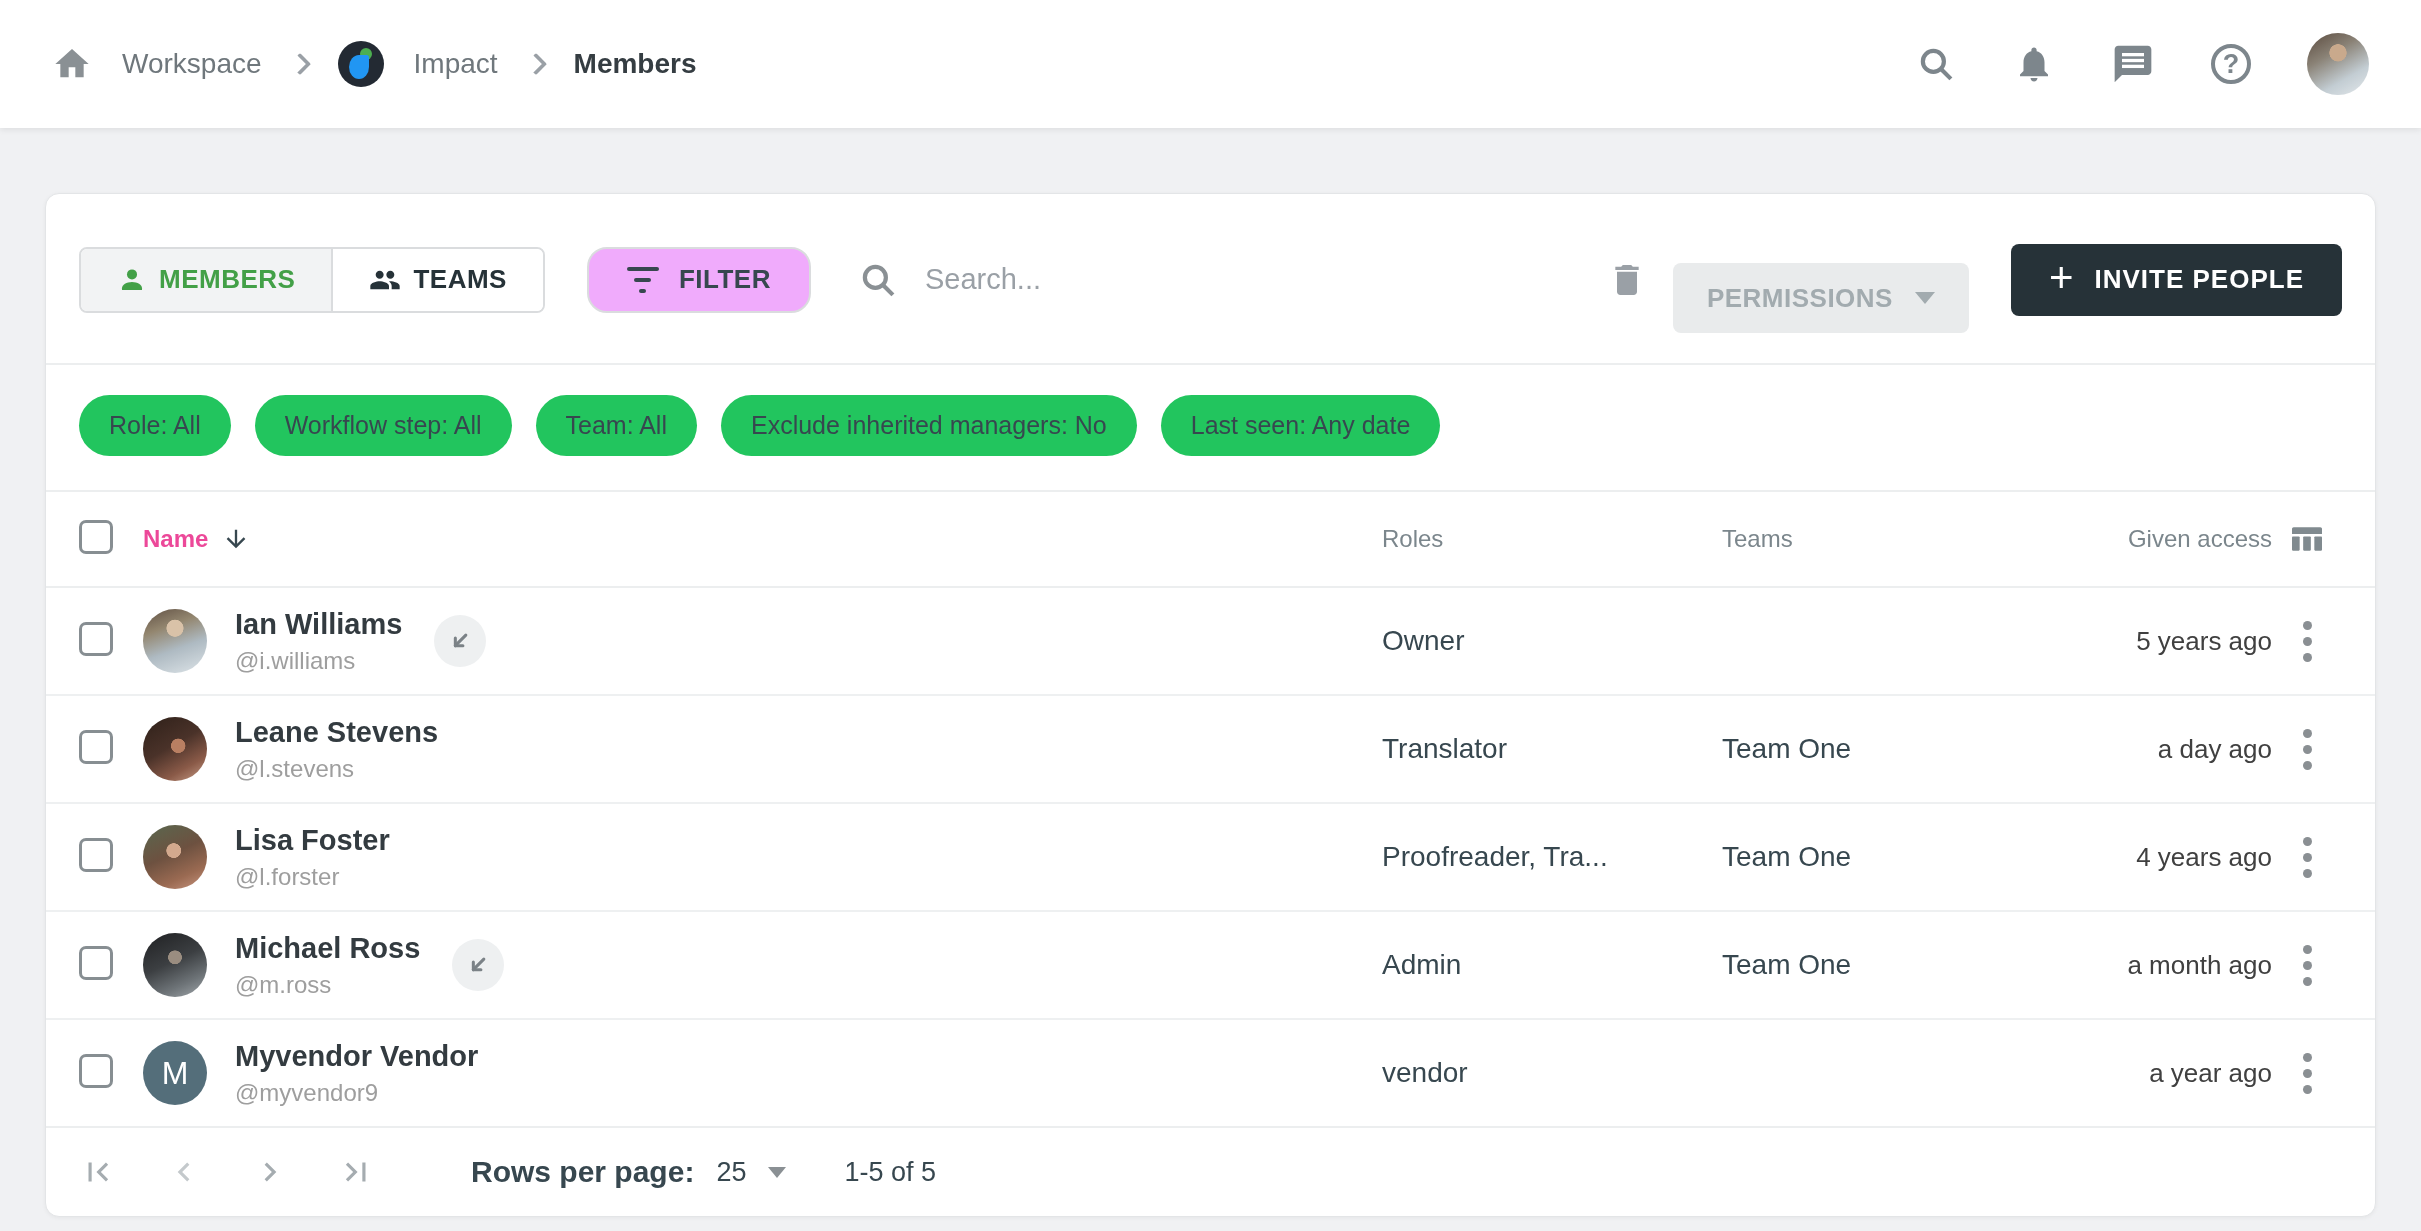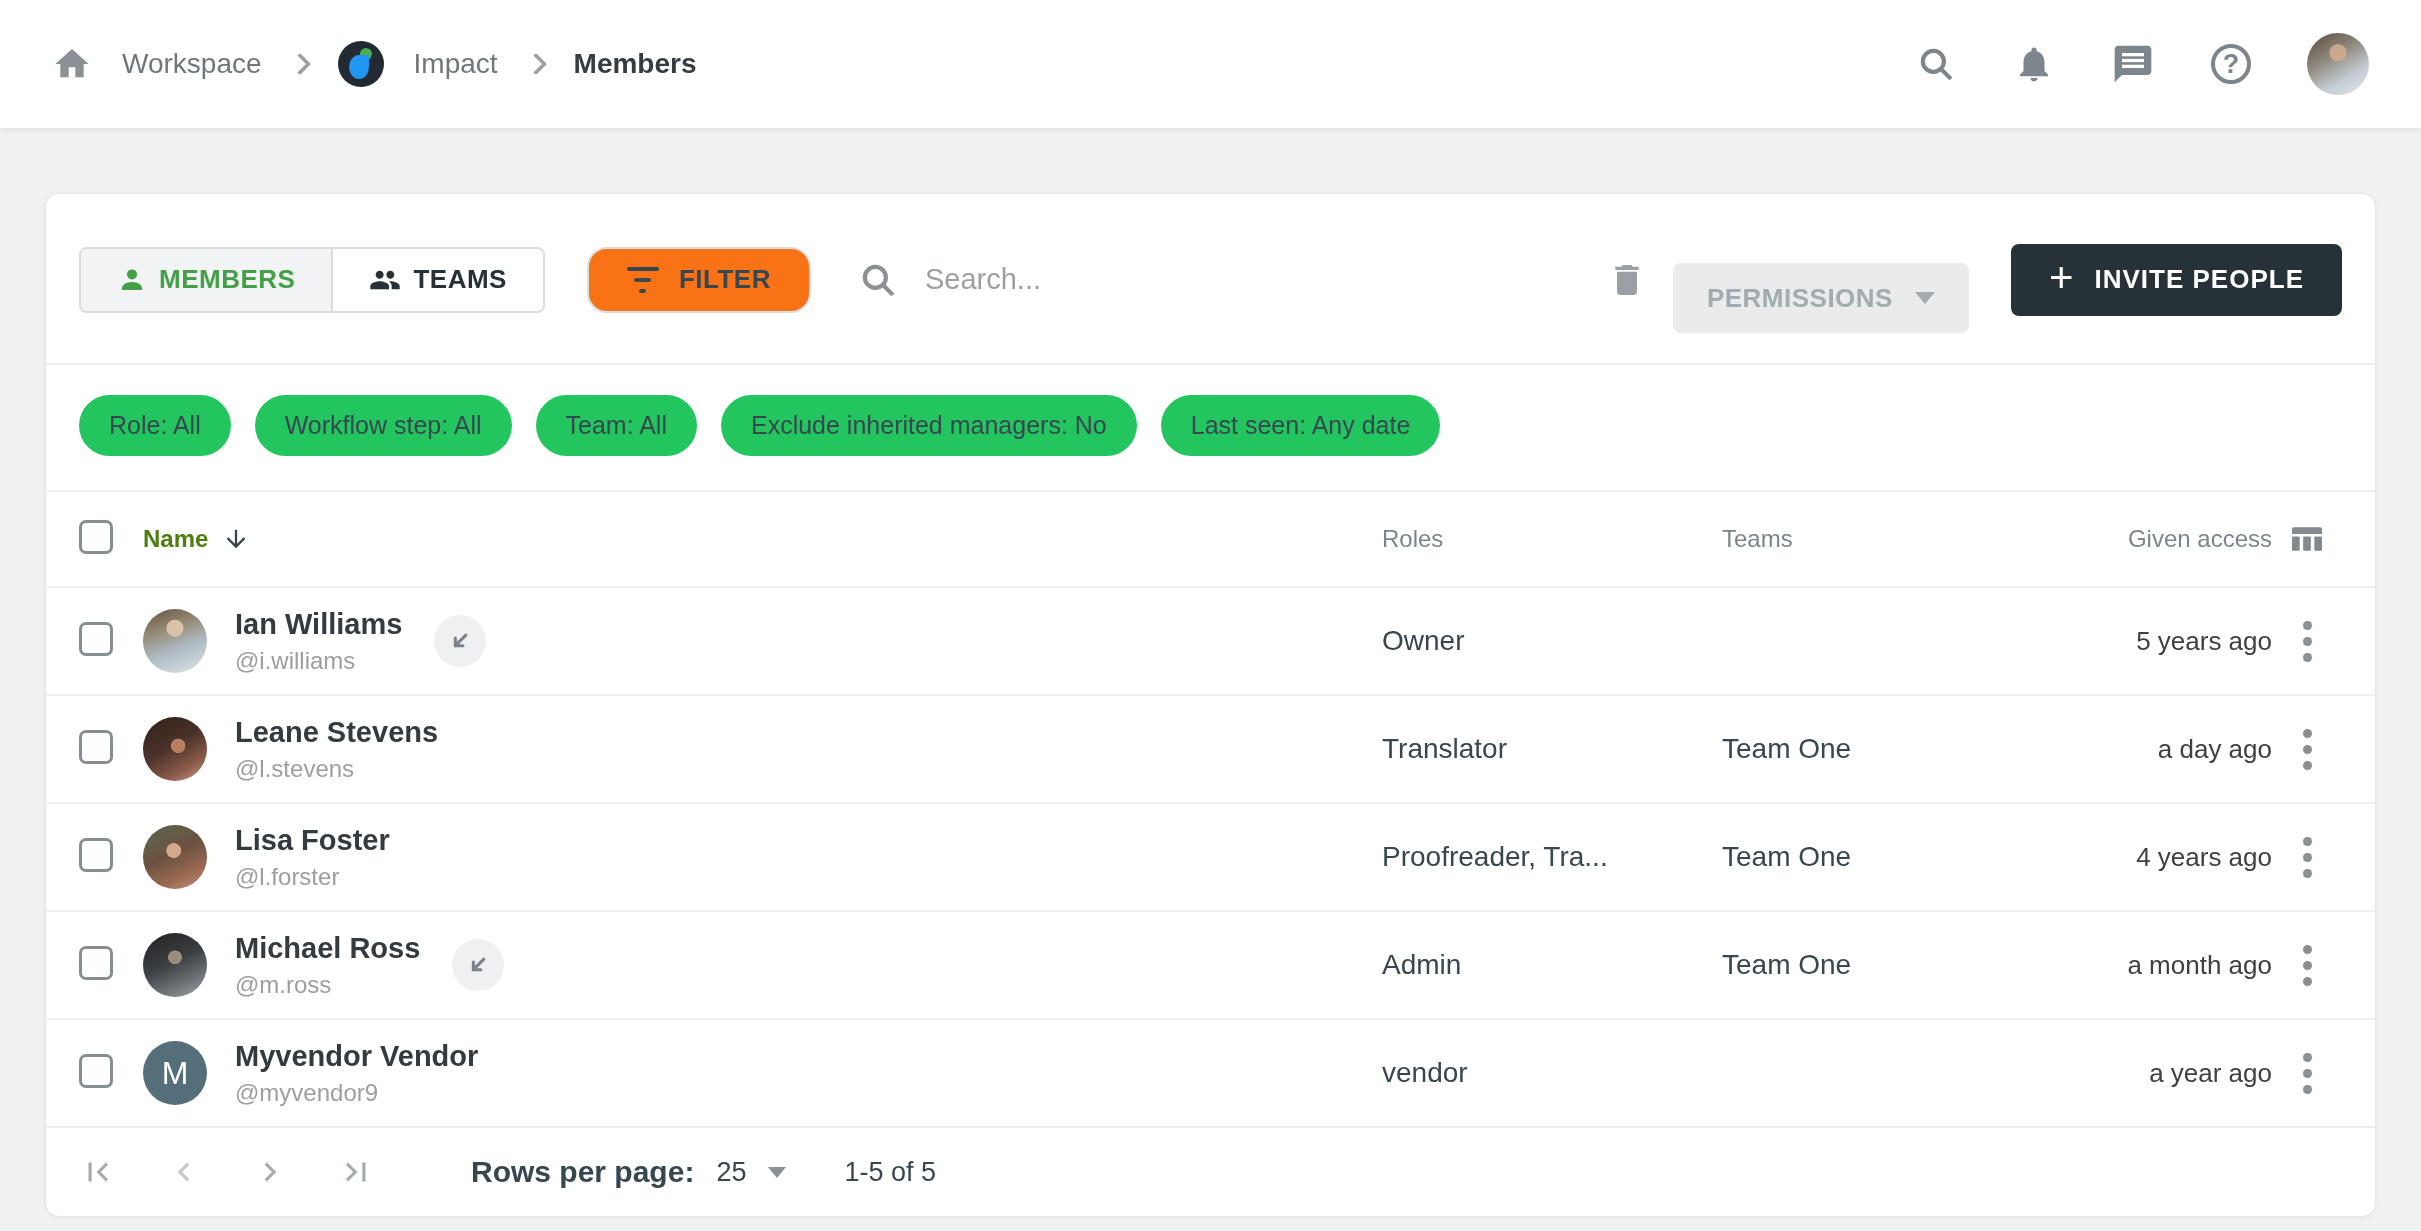--- a/index.html
+++ b/index.html
@@ -35,21 +35,21 @@
     border:1px solid #e3e5e7; box-shadow:0 1px 4px rgba(0,0,0,.05); overflow:hidden; }
 
   
   .toolbar { display:flex; align-items:center; padding:32px 33px 30px; gap:0;
     border-bottom:2px solid #eceeef; }
   .seg { display:flex; border:2px solid #dadcde; border-radius:8px; overflow:hidden; height:66px; }
   .seg-btn { display:flex; align-items:center; gap:12px; padding:0 36px; font-size:26px;
     font-weight:bold; letter-spacing:.5px; cursor:pointer; background:#fff; color:#263238; }
   .seg-btn.active { background:#f2f3f4; color:#43a047; border-right:2px solid #dadcde; }
   .btn-filter { display:flex; align-items:center; gap:20px; height:66px; padding:0 38px;
-    margin-left:42px; border:2px solid #dadcde; border-radius:20px; background:#f97316;
+    margin-left:42px; border:2px solid #dadcde; border-radius:20px; background:#f0abfc;
     font-size:26px; font-weight:bold; letter-spacing:.5px; color:#37474f; cursor:pointer; }
   .flt-ic { display:flex; flex-direction:column; align-items:center; gap:7px; }
   .flt-ic i { display:block; height:4px; background:#37474f; border-radius:2px; }
   .flt-ic i:nth-child(1){width:32px;} .flt-ic i:nth-child(2){width:17px;} .flt-ic i:nth-child(3){width:7px;}
   .searchbox { flex:1; display:flex; align-items:center; gap:26px; margin-left:46px; }
   .searchbox input { border:none; outline:none; font-size:29px; color:#37474f; flex:1;
     font-family:inherit; background:transparent; }
   .searchbox input::placeholder { color:#9aa0a6; }
   .trash { color:#9aa0a6; display:flex; margin:0 26px 0 10px; cursor:pointer; }
   .btn-perms { display:flex; align-items:center; gap:22px; height:70px; padding:0 34px;
@@ -66,21 +66,21 @@
   .chips { display:flex; align-items:center; gap:24px; padding:30px 33px 34px;
     border-bottom:2px solid #eceeef; }
   .chip { background:#22c55e; border-radius:32px; padding:16px 30px; font-size:25px;
     color:#37474f; cursor:pointer; white-space:nowrap; }
 
   
   .grid { display:grid; grid-template-columns:64px 1fr 340px 300px 250px 70px;
     align-items:center; padding:0 33px; }
   .thead { height:96px; border-bottom:2px solid #eceeef; }
   .th { font-size:24px; color:#7b868c; }
-  .th-name { display:flex; align-items:center; gap:14px; font-weight:bold; color:#4d7c0f; }
+  .th-name { display:flex; align-items:center; gap:14px; font-weight:bold; color:#ec4899; }
   .th-access { text-align:right; }
   .checkbox { width:34px; height:34px; border:3px solid #878e92; border-radius:7px;
     display:inline-block; cursor:pointer; background:#fff; }
   .cols-ic { display:flex; justify-content:center; color:#808a8f; cursor:pointer; }
 
   .trow { height:108px; border-bottom:2px solid #eef0f1; }
   .trow:last-of-type { border-bottom:2px solid #eceeef; }
   .c-member { display:flex; align-items:center; }
   .avatar { width:64px; height:64px; border-radius:50%; flex:0 0 64px; }
   .av-ian { background:radial-gradient(circle at 50% 30%,#d9c2a8 15%,transparent 16%),

